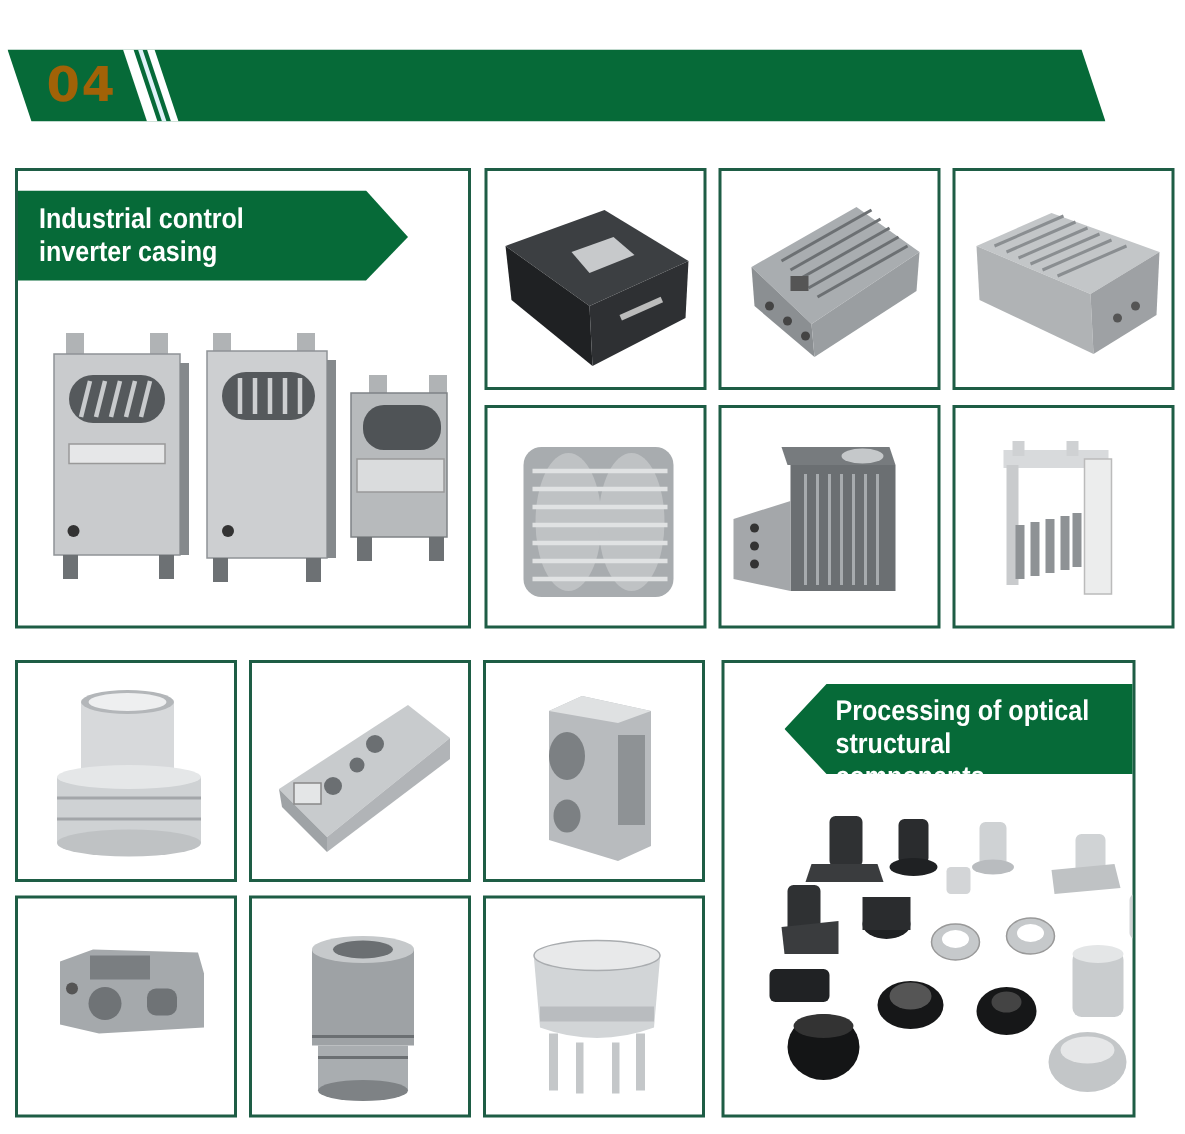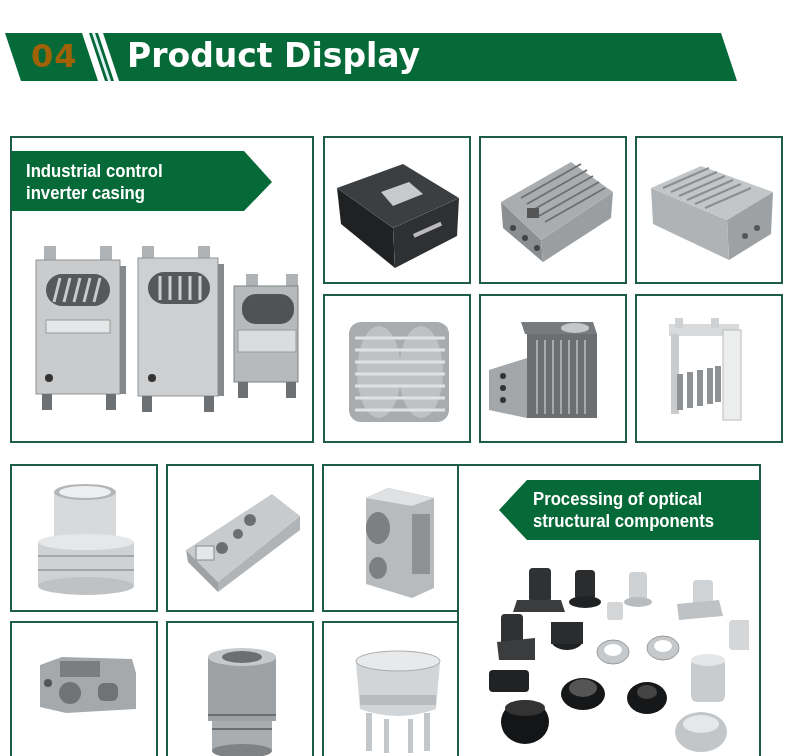--- a/index.html
+++ b/index.html
@@ -1,36 +1,35 @@
 <!DOCTYPE html>
 <html><head>
 <meta charset="utf-8">
 <style>
   html,body{margin:0;padding:0;background:#fff;}
   body{width:790px;height:756px;position:relative;overflow:hidden;font-family:"Liberation Sans",sans-serif;}
   .banner{position:absolute;left:5px;top:33px;width:732px;height:48px;}
   .banner svg{position:absolute;left:0;top:0;}
   .banner-num{position:absolute;left:26px;top:4px;font-family:"DejaVu Sans",sans-serif;font-weight:bold;font-size:32px;color:#a16207;letter-spacing:1px;}
   .banner-title{position:absolute;left:122px;top:3px;font-family:"DejaVu Sans",sans-serif;font-weight:bold;font-size:33px;color:#fff;}
-  .box{position:absolute;border:2px solid #1e5d45;box-sizing:border-box;background:#fff;overflow:hidden;margin-top:24px;}
+  .box{position:absolute;border:2px solid #1e5d45;box-sizing:border-box;background:#fff;overflow:hidden;}
   .ph{position:absolute;}
   .label{position:absolute;color:#fff;font-family:"Liberation Sans",sans-serif;font-weight:bold;font-size:19px;line-height:22px;transform:scaleX(0.88);transform-origin:left top;}
 </style>
 </head>
 <body>
 
 <div class="banner">
   <svg width="732" height="48">
     <polygon points="0,0 716,0 732,48 16,48" fill="#066a38"></polygon>
     <polygon points="77,0 84,0 100,48 93,48" fill="#fff"></polygon>
     <polygon points="87,0 90,0 106,48 103,48" fill="#dff2f8"></polygon>
     <polygon points="93,0 98,0 114,48 109,48" fill="#fff"></polygon>
   </svg>
   <span class="banner-num">04</span>
-  <span class="banner-title">Product Display</span>
 </div>
 
 <div class="box" style="left:10px;top:112px;width:304px;height:307px;">
   <svg class="ph" style="left:0;top:13px" width="262" height="62">
     <polygon points="0,0 232,0 260,31 232,60 0,60" fill="#066a38"></polygon>
   </svg>
   <div class="label" style="left:14px;top:22px">
     <div>Industrial control</div>
     <div>inverter casing</div>
   </div>
@@ -239,21 +238,21 @@
     <rect x="10" y="56" width="76" height="10" fill="#b9bcbf"></rect>
     <g fill="#c4c7c9">
         <rect x="16" y="74" width="6" height="38"></rect>
         <rect x="74" y="74" width="6" height="38"></rect>
         <rect x="34" y="80" width="5" height="34"></rect>
         <rect x="58" y="80" width="5" height="34"></rect>
       </g>
   </svg>
 </div>
 
-<div class="box" style="left:457px;top:440px;width:304px;height:305px;">
+<div class="box" style="left:481px;top:440px;width:276px;height:305px;">
   <svg class="ph" style="left:40px;top:14px" width="264" height="62">
     <polygon points="264,0 28,0 0,30 28,60 264,60" fill="#066a38"></polygon>
   </svg>
   <div class="label" style="left:74px;top:22px">
     <div>Processing of optical</div>
     <div>structural components</div>
   </div>
   <svg class="ph" style="left:20px;top:94px" width="270" height="200">
 
     <rect x="50" y="8" width="22" height="34" rx="4" fill="#2f3133"></rect>

